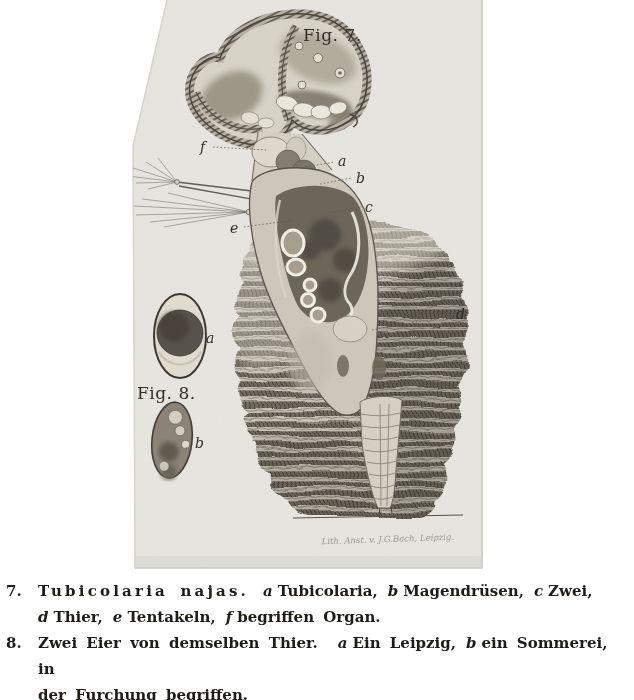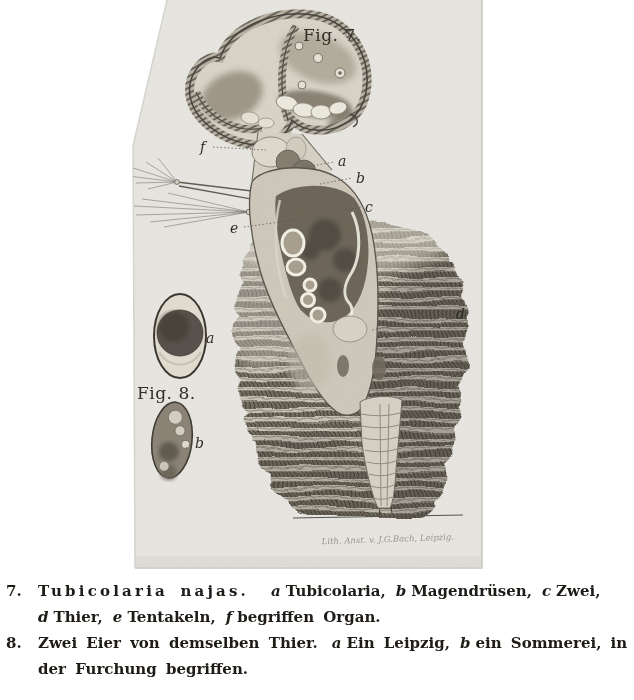--- a/index.html
+++ b/index.html
@@ -8,22 +8,22 @@
     font-family:"DejaVu Serif", serif;overflow:hidden;
   }
   .plate-svg{position:absolute;left:0;top:0;}
   .caption{
     position:absolute;left:4px;top:578px;width:627px;
     font-family:"DejaVu Serif", serif;font-weight:bold;font-size:15px;
     line-height:26px;color:#1f1c18;word-spacing:4px;
   }
   .cap-item{display:grid;grid-template-columns:34px 1fr;}
   .cap-num{padding-left:2px;}
-  .species{letter-spacing:3.2px;margin-right:12px;}
-  .intro{margin-right:4px;}
+  .species{letter-spacing:3.2px;margin-right:4px;}
+  .intro{margin-right:10px;}
   .vlabel{font-style:italic;margin:0 5px 0 10px;}
   .figtext{font-family:"DejaVu Serif", serif;fill:#2e2b26;}
   .annot{font-family:"DejaVu Serif", serif;font-style:italic;fill:#2e2b26;font-size:14px;}
   .leader{stroke:#5a564e;stroke-width:0.8;stroke-dasharray:1.5,2.2;fill:none;}
 </style>
 </head>
 <body>
 
 <svg class="plate-svg" width="634" height="578" viewBox="0 0 634 578">
   <defs>

